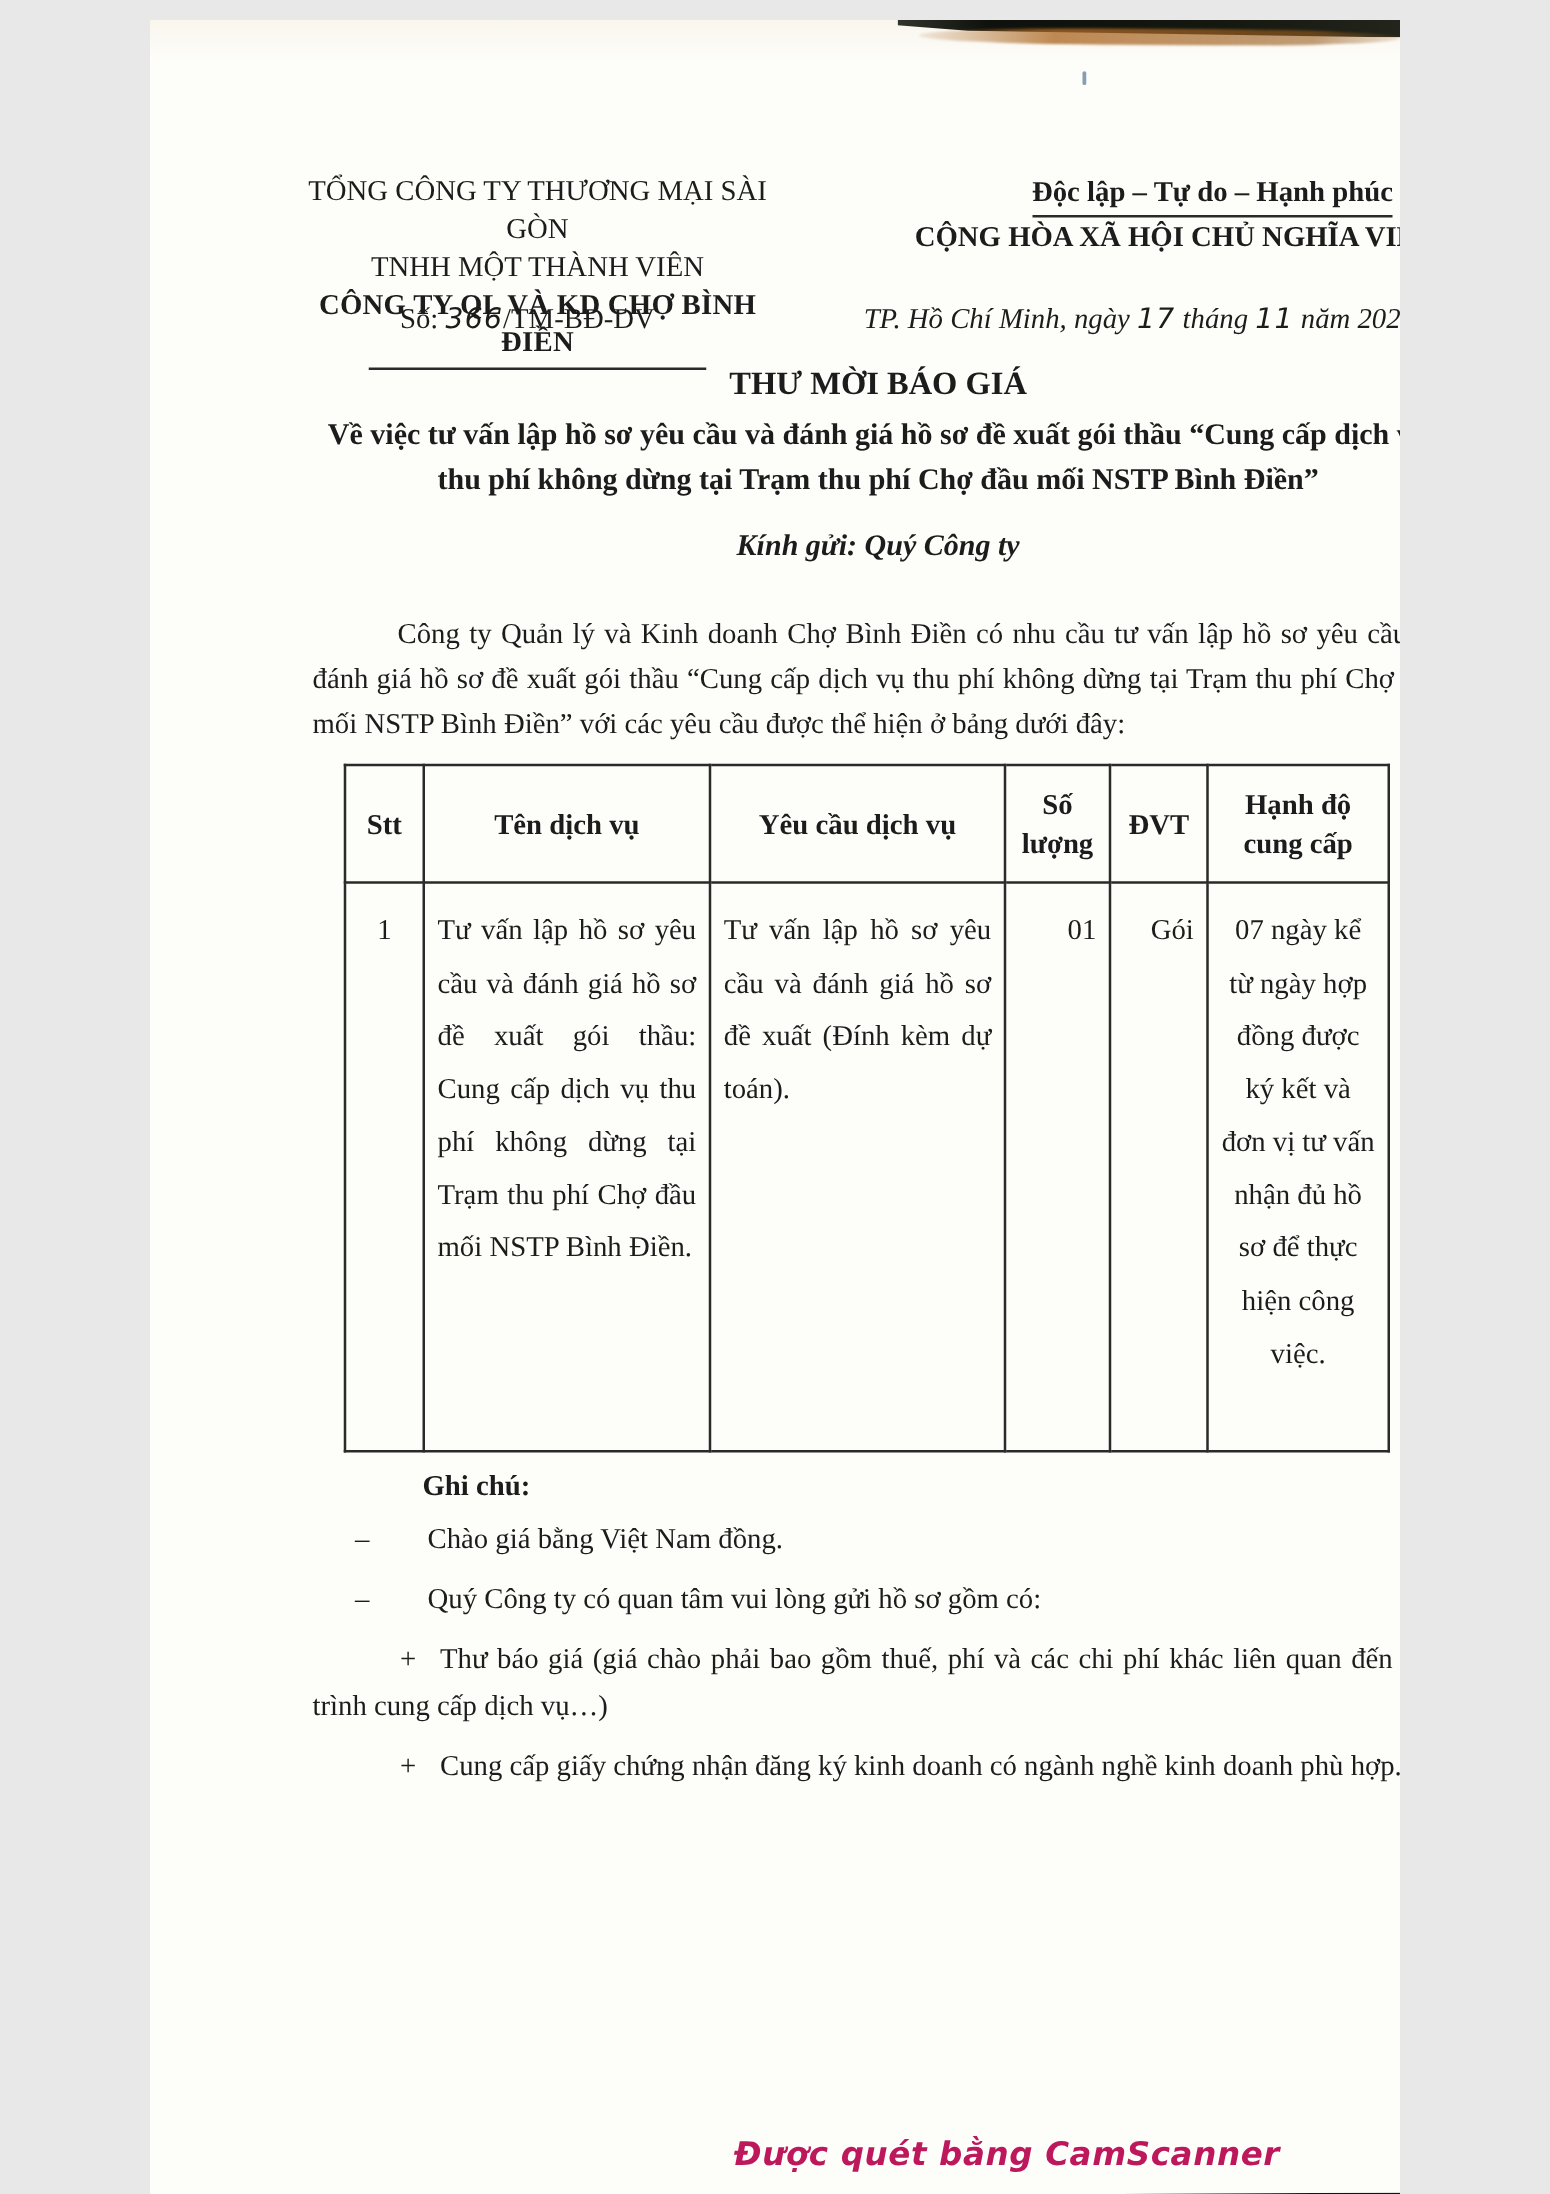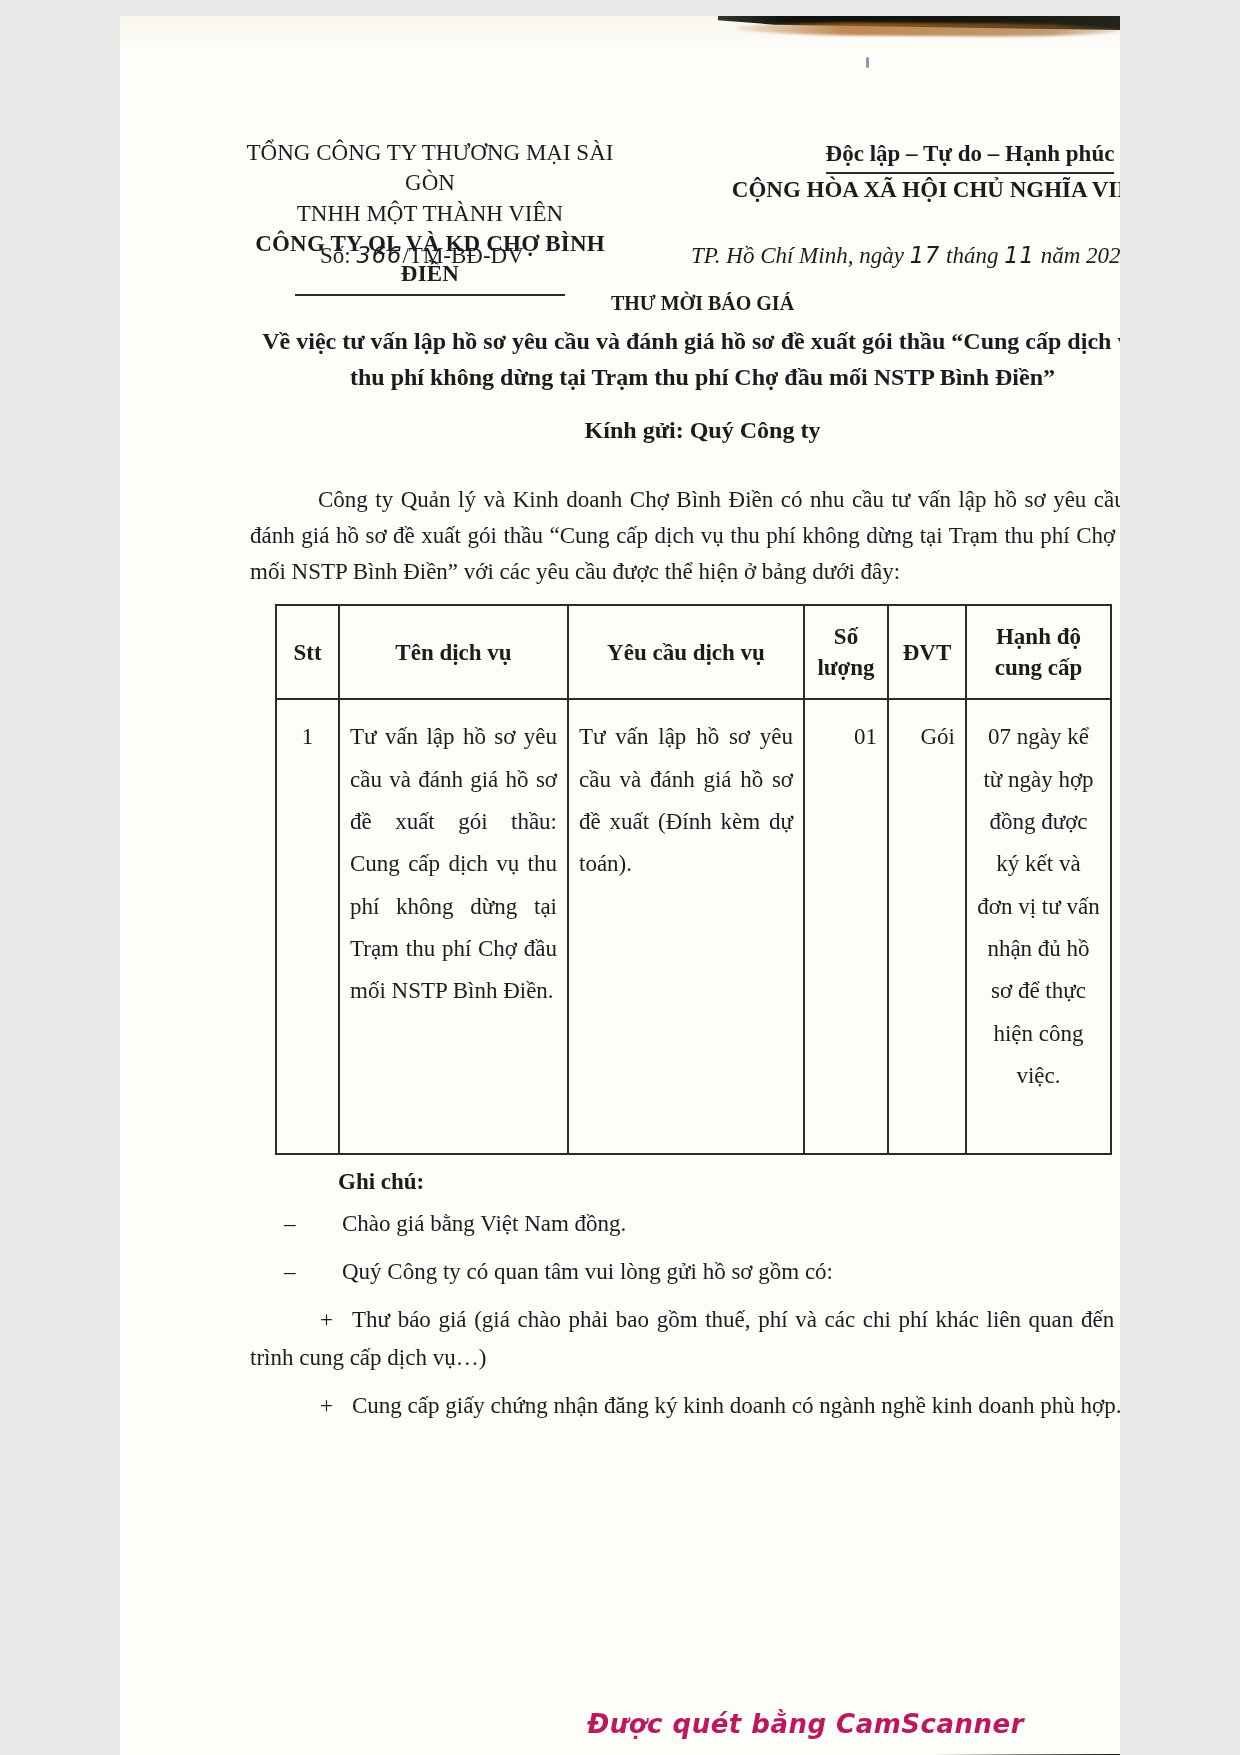--- a/index.html
+++ b/index.html
@@ -57,23 +57,23 @@
     display:flex;justify-content:space-between;
     padding:0;box-sizing:border-box;
   }
   .ref{margin-left:90px;}
   .date{margin-right:128px;font-style:italic;}
   .hw{font-family:"DejaVu Sans",sans-serif;font-style:italic;letter-spacing:1px;font-size:.98em;}
   
   .doc{
     position:absolute;top:276px;left:130px;width:905px;
   }
-  .title{text-align:center;font-weight:700;font-size:20px;margin:0 0 8px;}
+  .title{text-align:center;font-weight:700;font-size:26px;margin:0 0 8px;}
   .subject{text-align:center;font-weight:700;font-size:24px;line-height:1.5;margin:0 0 22px;}
-  .salut{text-align:center;font-weight:700;font-size:24px;margin:0 0 38px;}
+  .salut{text-align:center;font-weight:700;font-size:24px;margin:0 0 38px;font-style:italic;}
   .intro{
     margin:0 0 14px;text-align:justify;line-height:1.57;
     text-indent:68px;
   }
   
   table.quote{
     margin-left:25px;width:835px;
     border-collapse:collapse;table-layout:fixed;
   }
   table.quote th,table.quote td{

